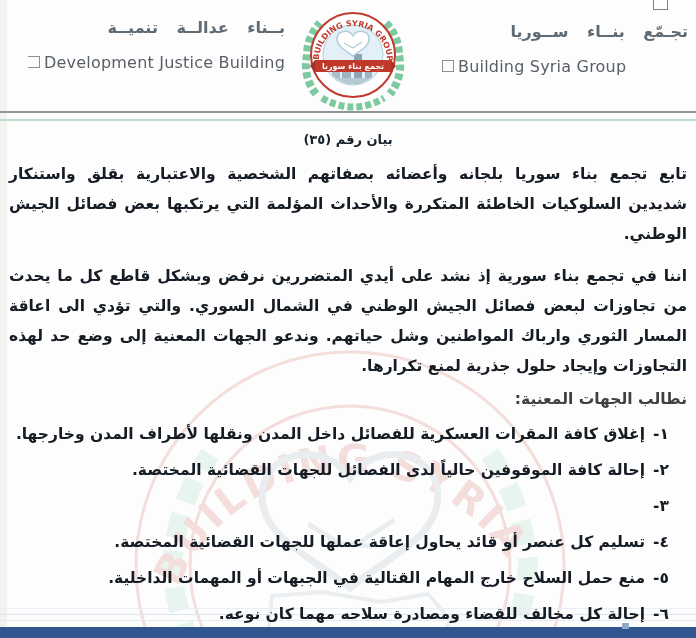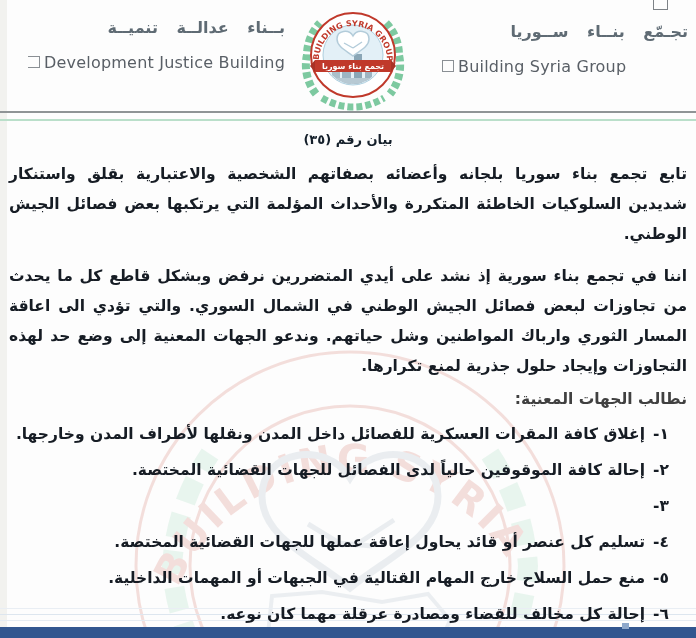--- a/index.html
+++ b/index.html
@@ -154,21 +154,21 @@
       <li class="demand">
         <span class="num">٤-</span>
         <span class="txt">تسليم كل عنصر أو قائد يحاول إعاقة عملها للجهات القضائية المختصة.</span>
       </li>
       <li class="demand">
         <span class="num">٥-</span>
         <span class="txt">منع حمل السلاح خارج المهام القتالية في الجبهات أو المهمات الداخلية.</span>
       </li>
       <li class="demand">
         <span class="num">٦-</span>
-        <span class="txt">إحالة كل مخالف للقضاء ومصادرة عرقلة مهما كان نوعه.</span>
+        <span class="txt">إحالة كل مخالف للقضاء ومصادرة سلاحه مهما كان نوعه.</span>
       </li>
     </ul>
 
     <div class="closing">عهدا اننا لن نرضى الا بمحاسبة كل من يعيق المسار الثوري.  عاشت ثورة الشعب السوري الحر.</div>
 
   </div>
 
   <div class="rule-a"></div>
   <div class="rule-b"></div>
   <div class="rule-c"></div>

